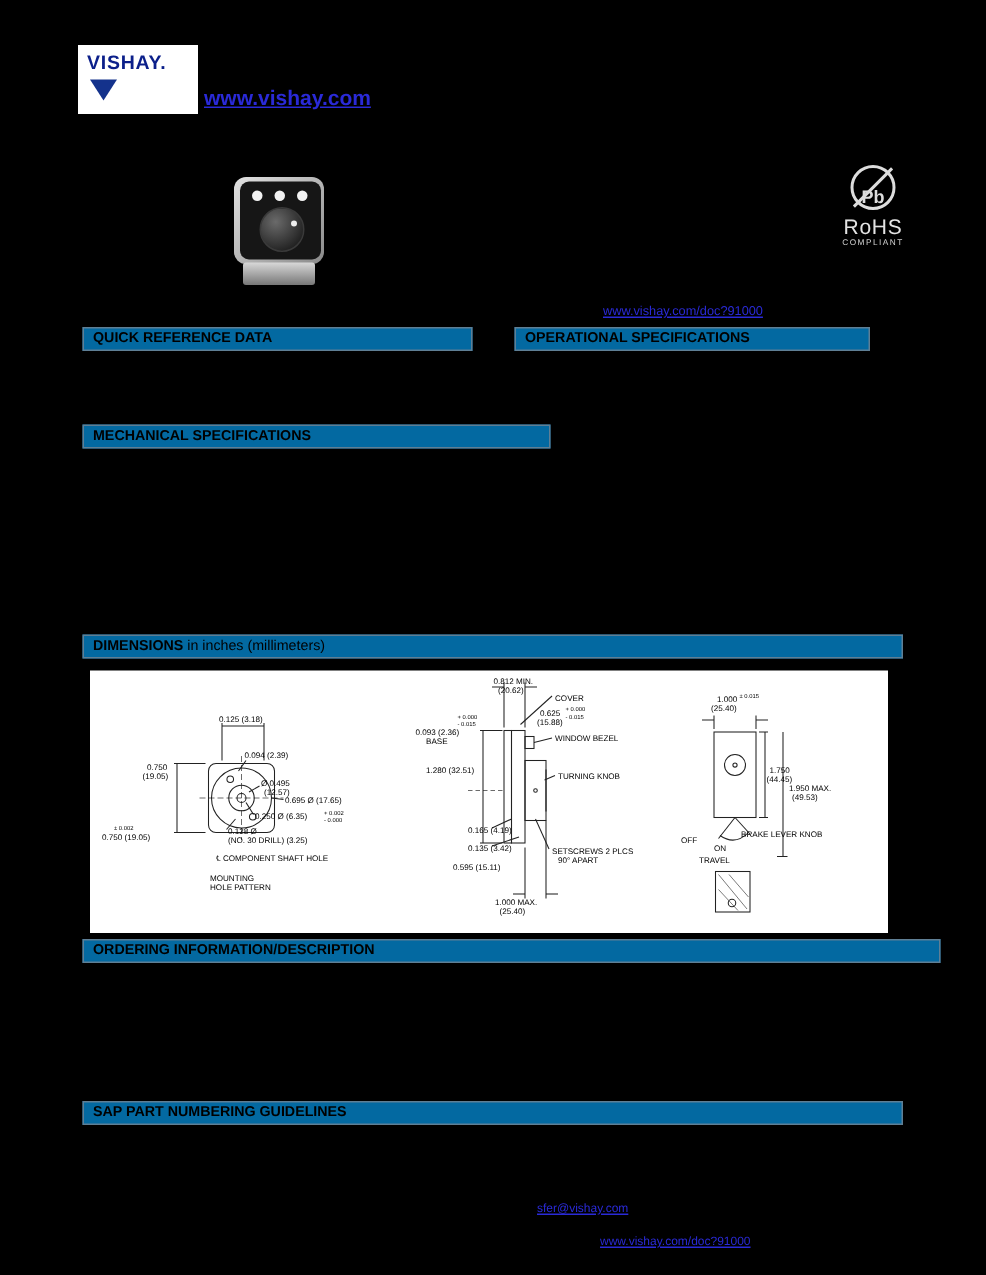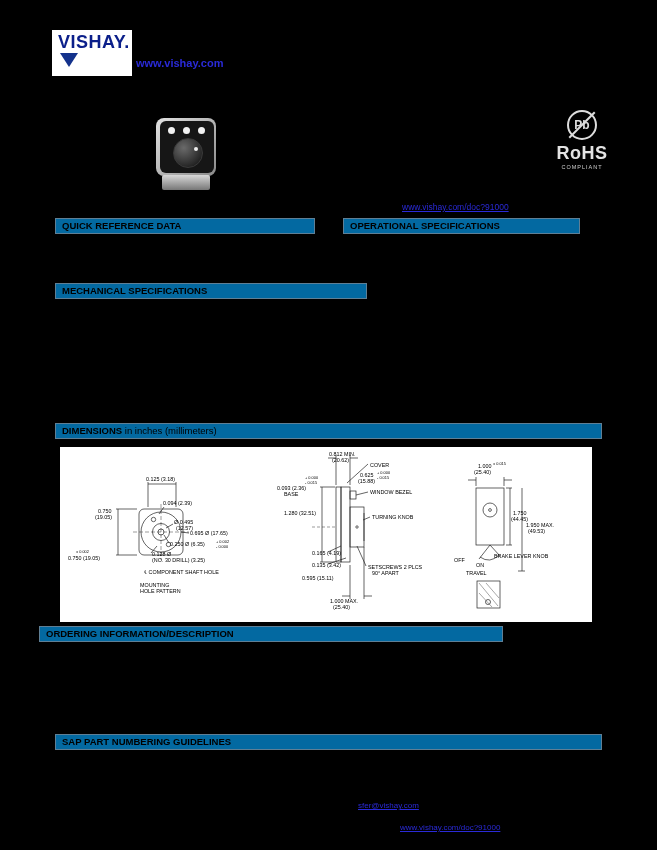--- a/index.html
+++ b/index.html
@@ -1,54 +1,54 @@
 <!DOCTYPE html>
 <html><head>
 <meta charset="utf-8">
 <style>
   *{margin:0;padding:0;box-sizing:border-box}
   html,body{background:#000}
   body{width:657px;height:850px;position:relative;font-family:"Liberation Sans",sans-serif;overflow:hidden}
 
   
   .logo-box{position:absolute;left:52px;top:30px;width:80px;height:46px;background:#fff;padding:4px 6px}
-  .logo-text{color:#0b1f8a;font-weight:bold;font-size:18px;letter-spacing:.5px;line-height:16px}
+  .logo-text{color:#0b1f8a;font-weight:bold;font-size:13px;letter-spacing:.5px;line-height:16px}
   .logo-tri{width:0;height:0;border-left:9px solid transparent;border-right:9px solid transparent;border-top:14px solid #14328c;margin-top:3px;margin-left:2px}
-  .site-link{position:absolute;left:136px;top:57px;color:#2a2ad8;font-size:11px;font-weight:bold;cursor:pointer}
+  .site-link{position:absolute;left:136px;top:57px;color:#2a2ad8;font-size:14px;font-weight:bold;text-decoration:underline;cursor:pointer}
 
   
   .product{position:absolute;left:155px;top:118px;width:62px;height:76px}
   .device-body{position:absolute;left:1px;top:0;width:60px;height:58px;background:linear-gradient(135deg,#e2e2e2,#8a8a8a);border-radius:8px}
   .device-face{position:absolute;left:4px;top:3px;width:54px;height:52px;background:#161616;border-radius:6px}
   .dial-window{position:absolute;top:6px;width:7px;height:7px;border-radius:50%;background:#f2f2f2}
   .knob{position:absolute;left:13px;top:17px;width:30px;height:30px;border-radius:50%;background:radial-gradient(circle at 35% 32%,#6a6a6a,#0c0c0c);border:1px solid #3a3a3a}
   .knob-dot{position:absolute;left:20px;top:8px;width:4px;height:4px;border-radius:50%;background:#eee}
   .bracket{position:absolute;left:7px;top:57px;width:48px;height:15px;background:linear-gradient(#d8d8d8,#777);border-radius:2px}
 
   
   .rohs{position:absolute;left:556px;top:110px;width:52px;text-align:center;color:#e3e3e3}
-  .pb-circle{position:relative;width:30px;height:30px;border:2px solid #ddd;border-radius:50%;margin:0 auto;display:flex;align-items:center;justify-content:center;font-size:12px;font-weight:bold;color:#ddd}
+  .pb-circle{position:relative;width:30px;height:30px;border:2px solid #ddd;border-radius:50%;margin:0 auto;display:flex;align-items:flex-end;justify-content:center;font-size:12px;font-weight:bold;color:#ddd}
   .pb-slash{position:absolute;left:-5px;top:12px;width:36px;height:2px;background:#ddd;transform:rotate(-45deg)}
-  .rohs-label{font-size:18px;font-weight:bold;margin-top:3px;letter-spacing:.5px}
+  .rohs-label{font-size:14px;font-weight:normal;margin-top:3px;letter-spacing:.5px}
   .rohs-sub{font-size:5.5px;letter-spacing:1px;color:#cfcfcf}
 
   
   .lnk{position:absolute;color:#2a2ad8;font-size:8px;text-decoration:underline;cursor:pointer}
   .lnk-top{left:402px;top:202px;font-size:8.5px}
   .lnk-f1{left:358px;top:801px}
   .lnk-f2{left:400px;top:823px}
 
   
   .bar{position:absolute;height:16px;background:#0369a1;border:1px solid #5f7f95;color:#000;font-size:9.5px;font-weight:bold;line-height:14px;padding:0 6px;white-space:nowrap;overflow:hidden}
   .bar .norm{font-weight:normal}
   .bar-quick{left:55px;top:218px;width:260px}
   .bar-oper{left:343px;top:218px;width:237px}
   .bar-mech{left:55px;top:283px;width:312px}
   .bar-dim{left:55px;top:423px;width:547px}
-  .bar-order{left:39px;top:626px;width:464px}
+  .bar-order{left:55px;top:626px;width:572px}
   .bar-sap{left:55px;top:734px;width:547px}
 
   
   .panel{position:absolute;left:60px;top:447px;width:532px;height:175px;background:#fff}
   .panel svg{display:block}
   .panel text{font-family:"Liberation Sans",sans-serif;font-size:5.4px;fill:#000}
   .panel text.tt{font-size:3.9px}
 </style>
 </head>
 <body>

